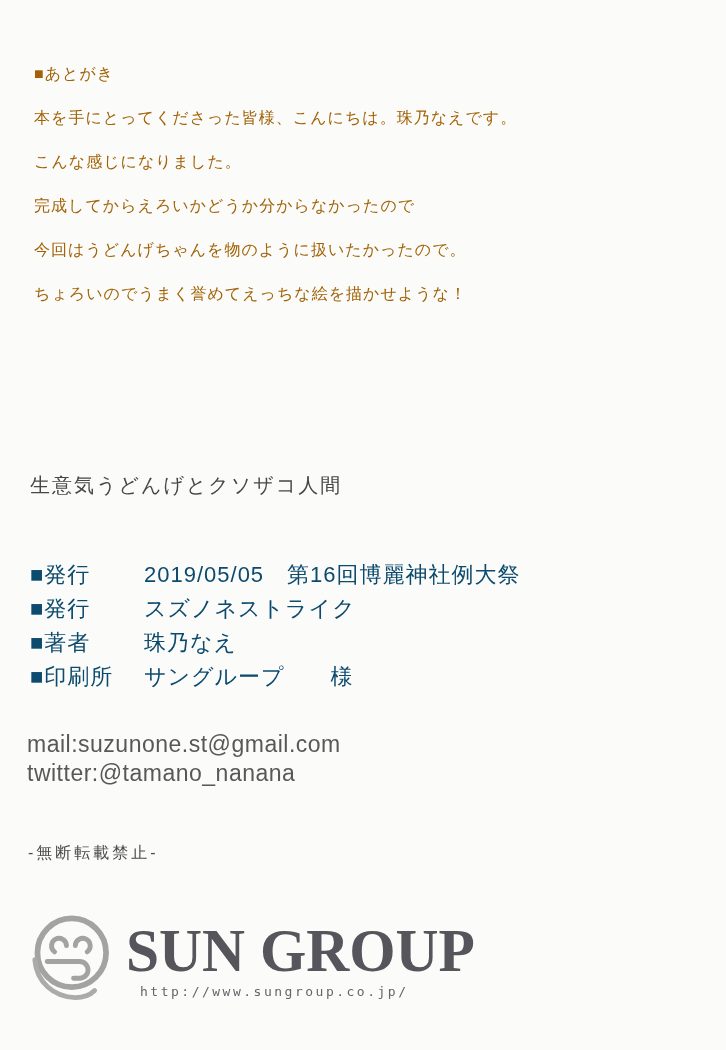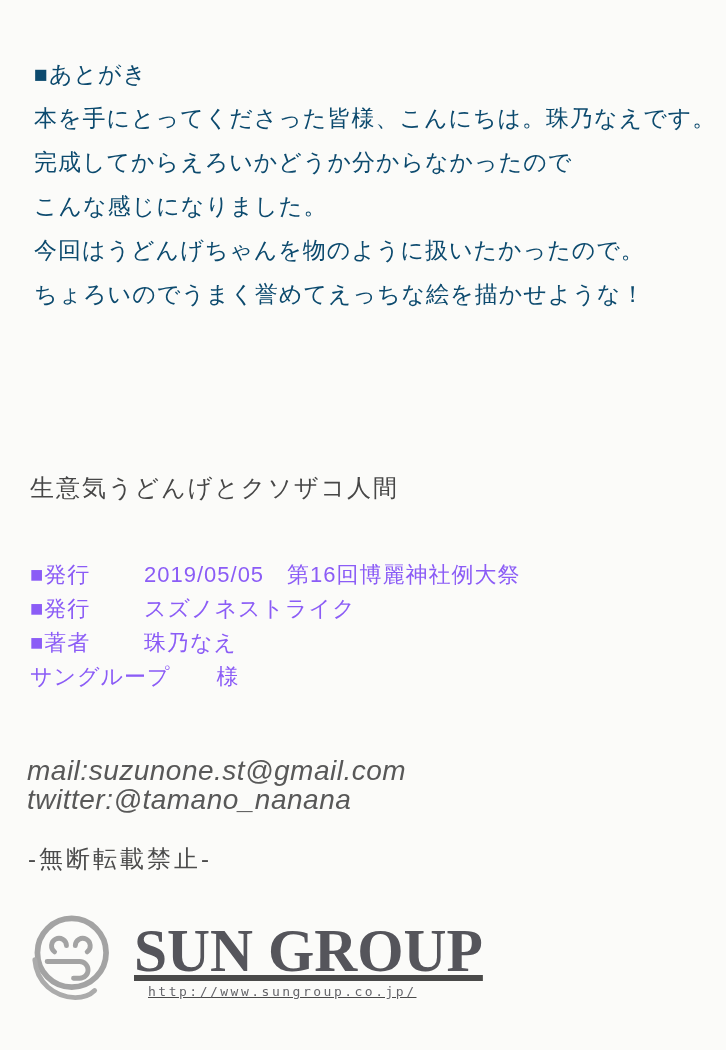--- a/index.html
+++ b/index.html
@@ -11,57 +11,56 @@
   .page{
     position:relative;
     width:726px;height:1050px;
     background:#fbfbf9;
     overflow:hidden;
     color:#4a4a4a;
   }
   
   .afterword{
     position:absolute;left:34px;top:52px;
-    font-size:23px;line-height:44px;
-    letter-spacing:1px;color:#0c4a6e;
+    font-size:16px;line-height:44px;
+    letter-spacing:1px;color:#a16207;
   }
   .afterword .heading{font-weight:normal;}
   
   .doujin-title{
     position:absolute;left:30px;top:472px;
-    font-size:24px;letter-spacing:2px;color:#474747;
+    font-size:20px;letter-spacing:2px;color:#474747;
   }
   
   .colophon{
     position:absolute;left:30px;top:558px;
-    font-size:22px;color:#8b5cf6;letter-spacing:1px;
+    font-size:22px;color:#0c4a6e;letter-spacing:1px;
   }
   .colophon .row{display:flex;height:34px;align-items:center;}
   .colophon .label{min-width:114px;}
   
   .contact{
-    position:absolute;left:27px;top:756px;
-    font-size:28px;line-height:29px;color:#585858;
+    position:absolute;left:27px;top:730px;
+    font-size:23px;line-height:29px;color:#585858;
     letter-spacing:0.5px;
-    font-style:italic;
   }
   .contact .row{display:flex;}
   .contact .value{}
   
   .notice{
     position:absolute;left:28px;top:843px;
-    font-size:24px;letter-spacing:3px;color:#4c4c4c;
+    font-size:16px;letter-spacing:3px;color:#4c4c4c;
   }
   
   .printer-logo{
     position:absolute;left:26px;top:910px;
     display:flex;align-items:flex-start;
   }
   .logo-mark{width:88px;height:96px;flex:0 0 auto;}
-  .logo-text{margin-left:20px;text-decoration:underline;}
+  .logo-text{margin-left:12px;}
   .printer-name{
     font-family:"Liberation Serif","DejaVu Serif",serif;
     font-weight:bold;font-size:62px;line-height:1.05;
     color:#55555b;letter-spacing:0px;margin-top:8px;
     transform:scaleX(0.96);transform-origin:left top;
     white-space:nowrap;
   }
   .printer-url{
     font-family:"DejaVu Sans Mono","Liberation Mono",monospace;
     font-size:13px;letter-spacing:2.5px;color:#65656a;
@@ -69,42 +68,43 @@
   }
 </style>
 </head>
 <body>
 
 <div class="page">
 
   <div class="afterword">
     <div class="heading">■あとがき</div>
     <div>本を手にとってくださった皆様、こんにちは。珠乃なえです。</div>
+    <div>こんな感じになりました。</div>
     <div>完成してからえろいかどうか分からなかったので</div>
-    <div>こんな感じになりました。</div>
     <div>今回はうどんげちゃんを物のように扱いたかったので。</div>
     <div>ちょろいのでうまく誉めてえっちな絵を描かせような！</div>
   </div>
 
   <div class="doujin-title">生意気うどんげとクソザコ人間</div>
 
   <div class="colophon">
     <div class="row">
       <span class="label">■発行</span>
       <span class="value">2019/05/05　第16回博麗神社例大祭</span>
     </div>
     <div class="row">
       <span class="label">■発行</span>
       <span class="value">スズノネストライク</span>
     </div>
     <div class="row">
       <span class="label">■著者</span>
       <span class="value">珠乃なえ</span>
     </div>
     <div class="row">
+      <span class="label">■印刷所</span>
       <span class="value">サングループ　　様</span>
     </div>
   </div>
 
   <div class="contact">
     <div class="row">
       <span class="label">mail:</span>
       <span class="value">suzunone.st@gmail.com</span>
     </div>
     <div class="row">

